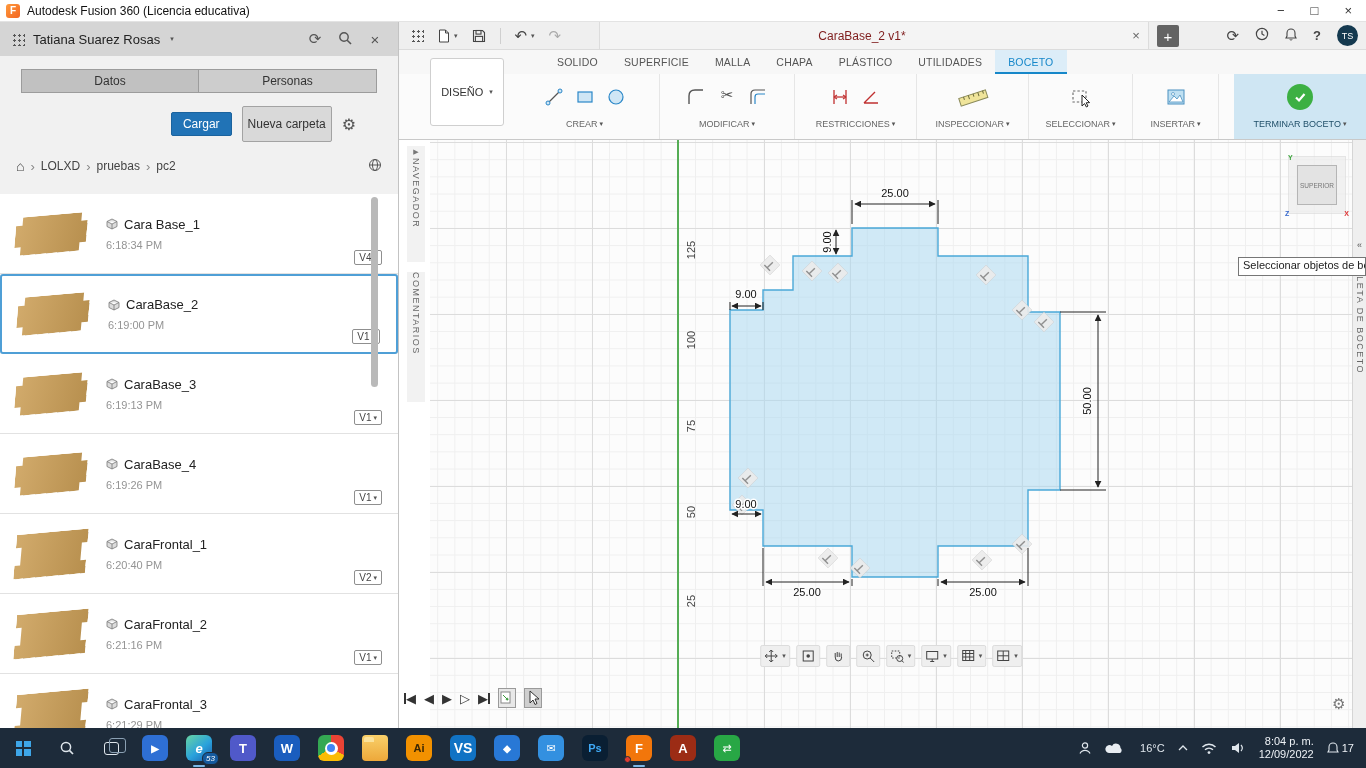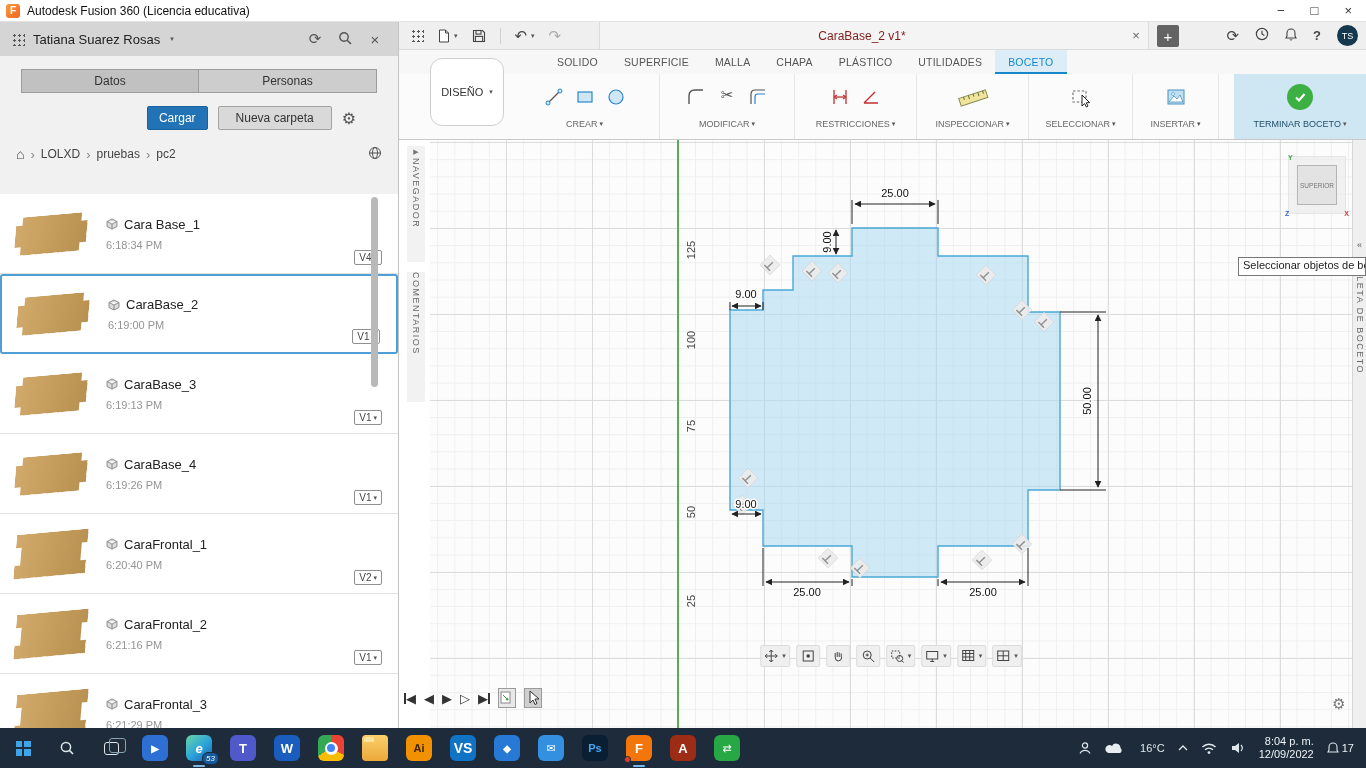--- a/index.html
+++ b/index.html
@@ -20,21 +20,21 @@
 .dots9{width:13px;height:13px;background:radial-gradient(#555 1.1px,transparent 1.3px);background-size:5px 5px;background-position:0 0}
 .user-name{font-size:13px;color:#222}
 .user-row .spacer{flex:1}
 .hicon{color:#555;font-size:15px;width:22px;text-align:center;cursor:pointer}
 .tabs-row{display:flex;justify-content:center;margin-top:13px;padding:0 14px}
 .ptab{width:178px;height:24px;border:1px solid #9c9c9c;background:#cdcdcd;color:#333;font-size:12px;display:flex;align-items:center;justify-content:center;cursor:pointer}
 .ptab.on{background:#c1c1c1}
 .ptab+.ptab{border-left:none}
 .actions-row{display:flex;align-items:center;justify-content:flex-end;gap:10px;margin-top:13px;padding:0 42px 0 14px}
 .btn-blue{background:#2173b6;color:#fff;border:1px solid #1b639e;height:24px;padding:0 11px;font-size:12px;display:flex;align-items:center;border-radius:2px;cursor:pointer}
-.btn-gray{background:#d9d9d9;color:#333;border:1px solid #a3a3a3;height:24px;padding:0 17px;font-size:12px;display:flex;align-items:center;border-radius:2px;cursor:pointer}
+.btn-gray{background:#d9d9d9;color:#333;border:1px solid #a3a3a3;height:36px;padding:0 5px;font-size:12px;display:flex;align-items:center;border-radius:2px;cursor:pointer}
 .gear{color:#555;font-size:16px;cursor:pointer}
 .bc-row{display:flex;align-items:center;gap:6px;margin-top:13px;padding:0 16px;height:22px;color:#444}
 .bc-row .crumb{font-size:12px;color:#444;cursor:pointer}
 .bc-sep{color:#888;font-size:13px}
 .bc-row .spacer{flex:1}
 #items{position:absolute;left:0;top:172px;right:0;bottom:0;background:#fafafa}
 .item{position:relative;height:80px;background:#fff;border-bottom:1px solid #e2e2e2;display:flex;align-items:center;padding:0 10px;cursor:pointer}
 .item.sel{border:2px solid #4f9fd6;border-radius:3px}
 .thumb{width:86px;height:56px;position:relative;flex:none}
 .board{position:absolute;left:5px;top:9px;width:72px;height:38px;background:linear-gradient(100deg,#d2ab6c,#b78f4e);box-shadow:2px 3px 0 #8d6d3a;transform:rotate(-5deg) skewX(-10deg);clip-path:polygon(0 22%,9% 22%,9% 0,91% 0,91% 22%,100% 22%,100% 78%,91% 78%,91% 100%,9% 100%,9% 78%,0 78%)}
@@ -61,21 +61,21 @@
 
 
 #ribbontabs{position:absolute;left:399px;top:50px;width:967px;height:24px;background:#f7f7f7;display:flex;align-items:stretch;padding-left:145px}
 .rtab{padding:0 13px;display:flex;align-items:center;font-size:10.5px;color:#555;letter-spacing:.2px;cursor:pointer}
 .rtab.active{background:#dcedf8;color:#1687c9;box-shadow:inset 0 -2px 0 #1687c9}
 #ribbontools{position:absolute;left:399px;top:74px;width:967px;height:66px;background:#fbfbfb;border-bottom:1px solid #c9c9c9;display:flex;padding-left:111px}
 .group{position:relative;display:flex;flex-direction:column;align-items:center;justify-content:flex-start;padding-top:7px;border-right:1px solid #e6e6e6}
 .grow{display:flex;align-items:center;gap:9px;height:32px}
 .glabel{font-size:9px;color:#666;margin-top:6px;display:flex;align-items:center}
 .ico{width:22px;height:22px;cursor:pointer}
-#wsbox{position:absolute;left:430px;top:58px;width:74px;height:68px;background:#fff;border:1px solid #cfcfcf;border-radius:12px;display:flex;align-items:center;justify-content:center;gap:4px;font-size:11px;color:#333;z-index:5;cursor:pointer}
+#wsbox{position:absolute;left:430px;top:58px;width:74px;height:68px;background:#fff;border:1px solid #cfcfcf;border-radius:3px;display:flex;align-items:center;justify-content:center;gap:4px;font-size:11px;color:#333;z-index:5;cursor:pointer}
 .finish{width:132px;background:#cfe6f3;border-right:none;margin-left:auto}
 .chk{width:26px;height:26px;border-radius:50%;background:#3cb043;display:flex;align-items:center;justify-content:center}
 .finish .glabel{color:#1f4e68;font-size:9px}
 
 
 .vstrip{position:absolute;width:18px;background:#f2f2f2;display:flex;flex-direction:column;align-items:center;cursor:pointer}
 .vtext{writing-mode:vertical-rl;font-size:9px;letter-spacing:1.5px;color:#666}
 #paleta{position:absolute;left:1352px;top:140px;width:14px;height:588px;background:#efefef;border-left:1px solid #d5d5d5;display:flex;flex-direction:column;align-items:center;padding-top:100px;cursor:pointer}
 #paleta .coll{font-size:9px;color:#555;margin-bottom:12px}
 #tooltip{position:absolute;left:1238px;top:257px;width:128px;height:19px;background:#fff;border:1px solid #767676;font-size:11px;color:#222;padding:1px 4px;white-space:nowrap;overflow:hidden;z-index:40}

